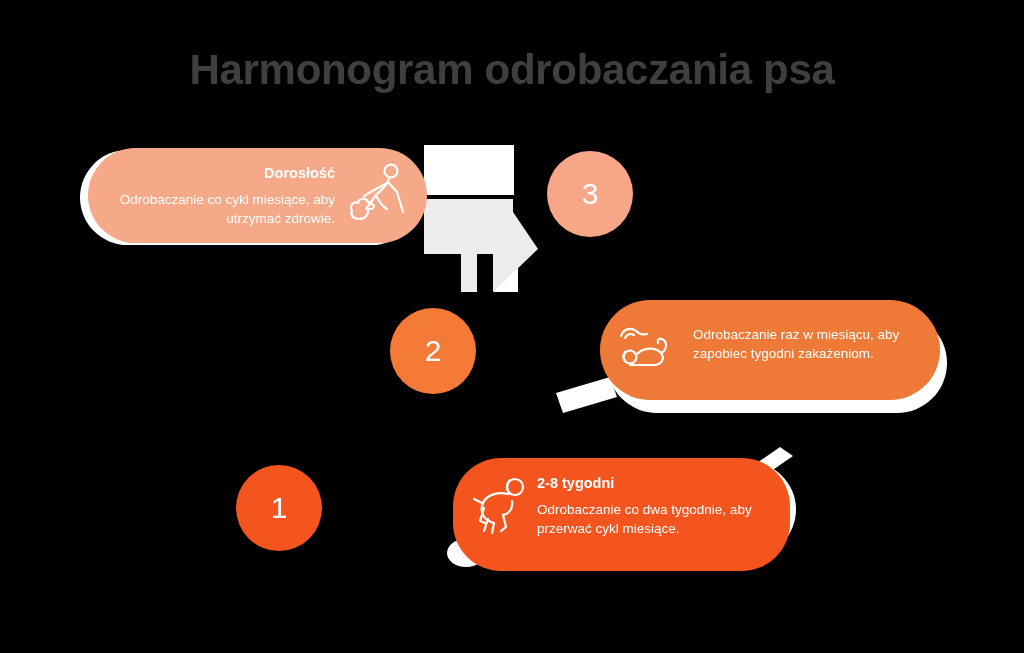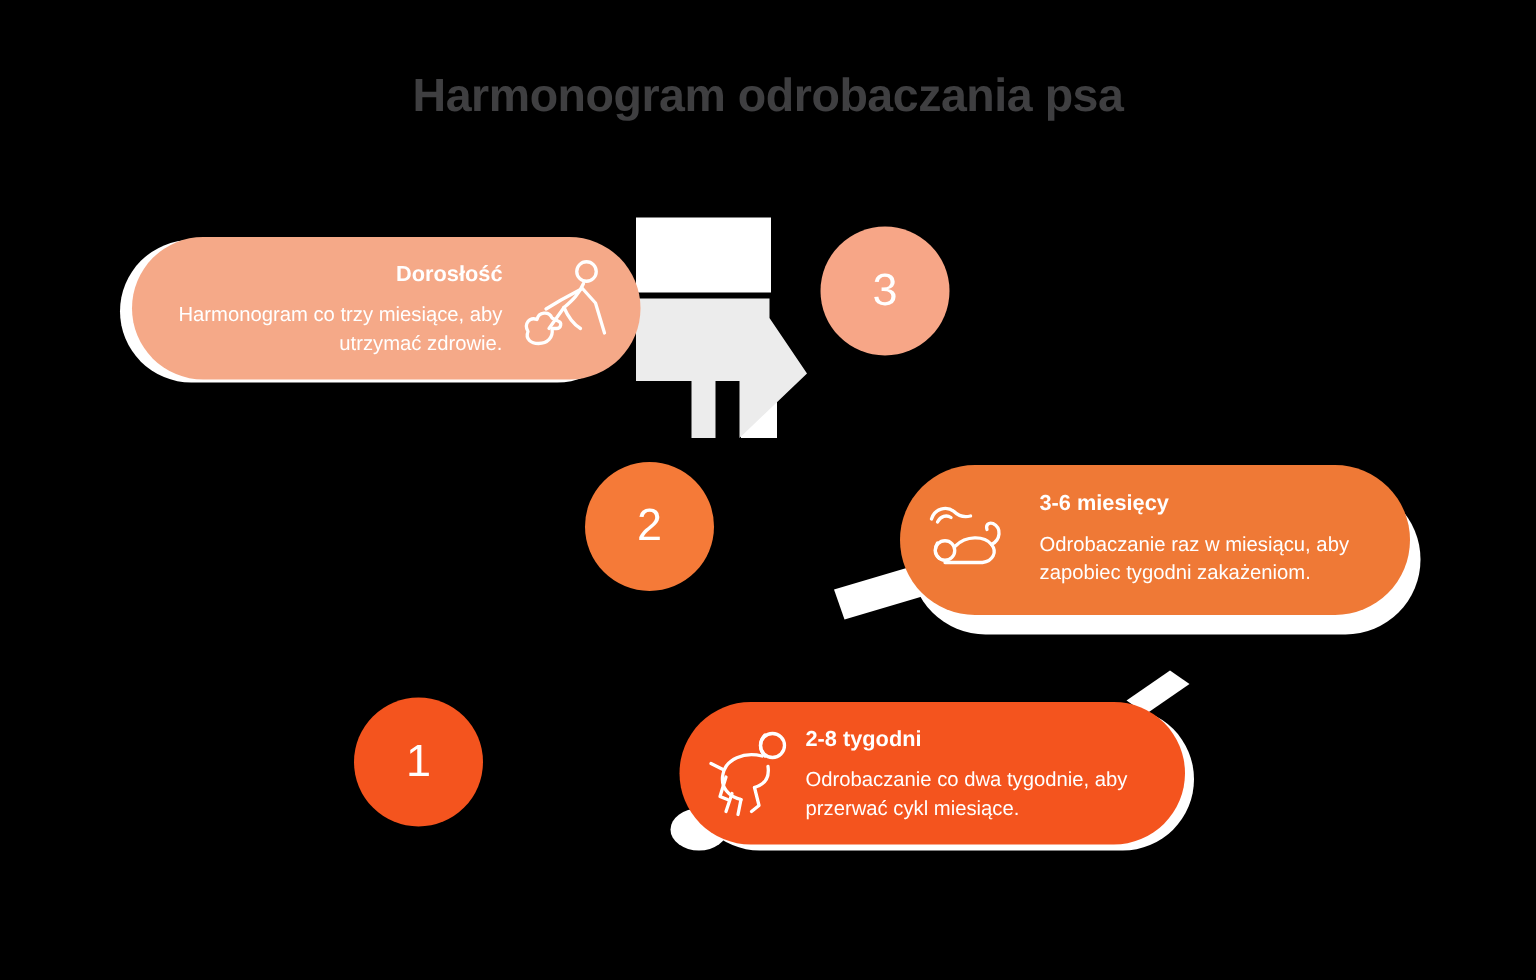--- a/index.html
+++ b/index.html
@@ -1,22 +1,22 @@
 <!DOCTYPE html>
 <html><head>
 <meta charset="utf-8">
 <style>
   html,body{margin:0;padding:0;background:#000;}
   #canvas{position:relative;width:1024px;height:653px;background:#000;overflow:hidden;
           font-family:"Liberation Sans",sans-serif;}
   .abs{position:absolute;}
   #title{left:0;top:46px;width:1024px;text-align:center;
-         font-size:31px;font-weight:800;letter-spacing:-0.3px;}
+         font-size:42px;font-weight:800;letter-spacing:-0.3px;}
   .white-pill{background:#fff;}
-  .pill{border-radius:50px;margin-top:10px;}
+  .pill{border-radius:50px;}
   .card{color:#fff;}
   .card-text .heading{font-size:14.5px;font-weight:700;line-height:18px;}
   .card-text .body{font-size:13.5px;font-weight:400;line-height:18.5px;margin-top:9px;}
   .num-circle{width:86px;height:86px;border-radius:50%;color:#fff;
               text-align:center;line-height:86px;font-size:30px;font-weight:400;}
   svg{display:block;}
   .deco{pointer-events:none;}
 </style>
 </head>
 <body>
@@ -31,21 +31,21 @@
     <polygon points="494,252 518,234 518,292 494,292" style="fill: rgb(255, 255, 255);"></polygon>
     <polygon points="424,199 513,199 513,212 538,249 493,292 493,254 477,254 477,292 461,292 461,254 424,254" style="fill: rgb(236, 236, 236);"></polygon>
     <polygon points="556,393 610,377 617,397 563,413" style="fill: rgb(255, 255, 255);"></polygon>
     <polygon points="751,467 780,447 793,456 764,476" style="fill: rgb(255, 255, 255);"></polygon>
   </svg>
 
   <div class="abs white-pill pill deco" style="left:80px;top:150px;width:339px;height:95px;border-radius:48px;"></div>
   <div class="abs card pill" style="left: 88px; top: 148px; width: 339px; height: 95px; border-radius: 48px; background-color: rgb(245, 169, 136);">
     <div class="abs card-text" style="left:2px;top:16px;width:245px;text-align:right;">
       <div class="heading">Dorosłość</div>
-      <div class="body">Harmonogram co trzy miesiące, aby utrzymać zdrowie.</div>
+      <div class="body">Odrobaczanie co cykl miesiące, aby utrzymać zdrowie.</div>
     </div>
     <span class="abs" style="left:258px;top:14px;">
       <svg width="64" height="70" viewBox="0 0 64 70" fill="none" stroke="#fff" stroke-width="2.2" stroke-linecap="round" stroke-linejoin="round">
         <circle cx="45" cy="9" r="6.5"></circle>
         <path d="M43 17 C40 24 36 28 30 33"></path>
         <path d="M41 21 L28 28 L18 34"></path>
         <path d="M42 20 L51 30 L57 50"></path>
         <path d="M30 33 L20 47"></path>
         <path d="M30 33 C33 40 36 44 41 47"></path>
         <path d="M6 49 C3 44 7 39 12 41 C13 36 20 35 22 40 L26 42 C29 43 28 47 25 47 L22 47 C23 53 19 57 13 57 C8 57 4 54 6 49 Z"></path>
@@ -62,31 +62,30 @@
       <svg width="58" height="56" viewBox="0 0 58 56" fill="none" stroke="#fff" stroke-width="2.2" stroke-linecap="round" stroke-linejoin="round">
         <path d="M3 15 C5 8 13 6 18 10 C21 13 25 14 29 13"></path>
         <path d="M7 17 C9 13 13 12 16 14"></path>
         <circle cx="12" cy="36" r="6.5"></circle>
         <path d="M7 31 C5 34 5 38 8 41"></path>
         <path d="M19 33 C26 26 38 26 43 32 C47 37 44 43 37 44 L12 44"></path>
         <path d="M43 32 C49 29 50 21 44 18 C41 17 39 19 40 22"></path>
       </svg>
     </span>
     <div class="abs card-text" style="left:93px;top:17px;width:240px;text-align:left;">
-      <div class="heading">3-6 miesięcy</div>
       <div class="body">Odrobaczanie raz w miesiącu, aby zapobiec tygodni zakażeniom.</div>
     </div>
   </div>
   <div class="abs num-circle" style="left: 390px; top: 308px; background-color: rgb(245, 122, 56);">
     <span>2</span>
   </div>
 
   <div class="abs white-pill pill deco" style="left:459px;top:462px;width:337px;height:95px;border-radius:48px;"></div>
   <div class="abs white-pill deco" style="left:447px;top:539px;width:38px;height:28px;border-radius:50%;"></div>
-  <div class="abs card pill" style="left: 453px; top: 458px; width: 337px; height: 95px; border-radius: 48px; background-color: rgb(244, 84, 30);">
+  <div class="abs card pill" style="left: 453px; top: 458px; width: 337px; height: 113px; border-radius: 48px; background-color: rgb(244, 84, 30);">
     <span class="abs" style="left:15px;top:17px;">
       <svg width="62" height="64" viewBox="0 0 62 64" fill="none" stroke="#fff" stroke-width="2.2" stroke-linecap="round" stroke-linejoin="round">
         <circle cx="47" cy="12" r="8"></circle>
         <path d="M42 5 C38 9 38 15 42 19"></path>
         <path d="M40 19 C28 16 16 21 14 31 C12 40 18 46 26 48"></path>
         <path d="M44 26 C45 33 42 38 35 40"></path>
         <path d="M16 33 L12 46 L17 48"></path>
         <path d="M20 44 L16 56"></path>
         <path d="M26 48 L24 58"></path>
         <path d="M35 40 L38 52 L33 56"></path>

